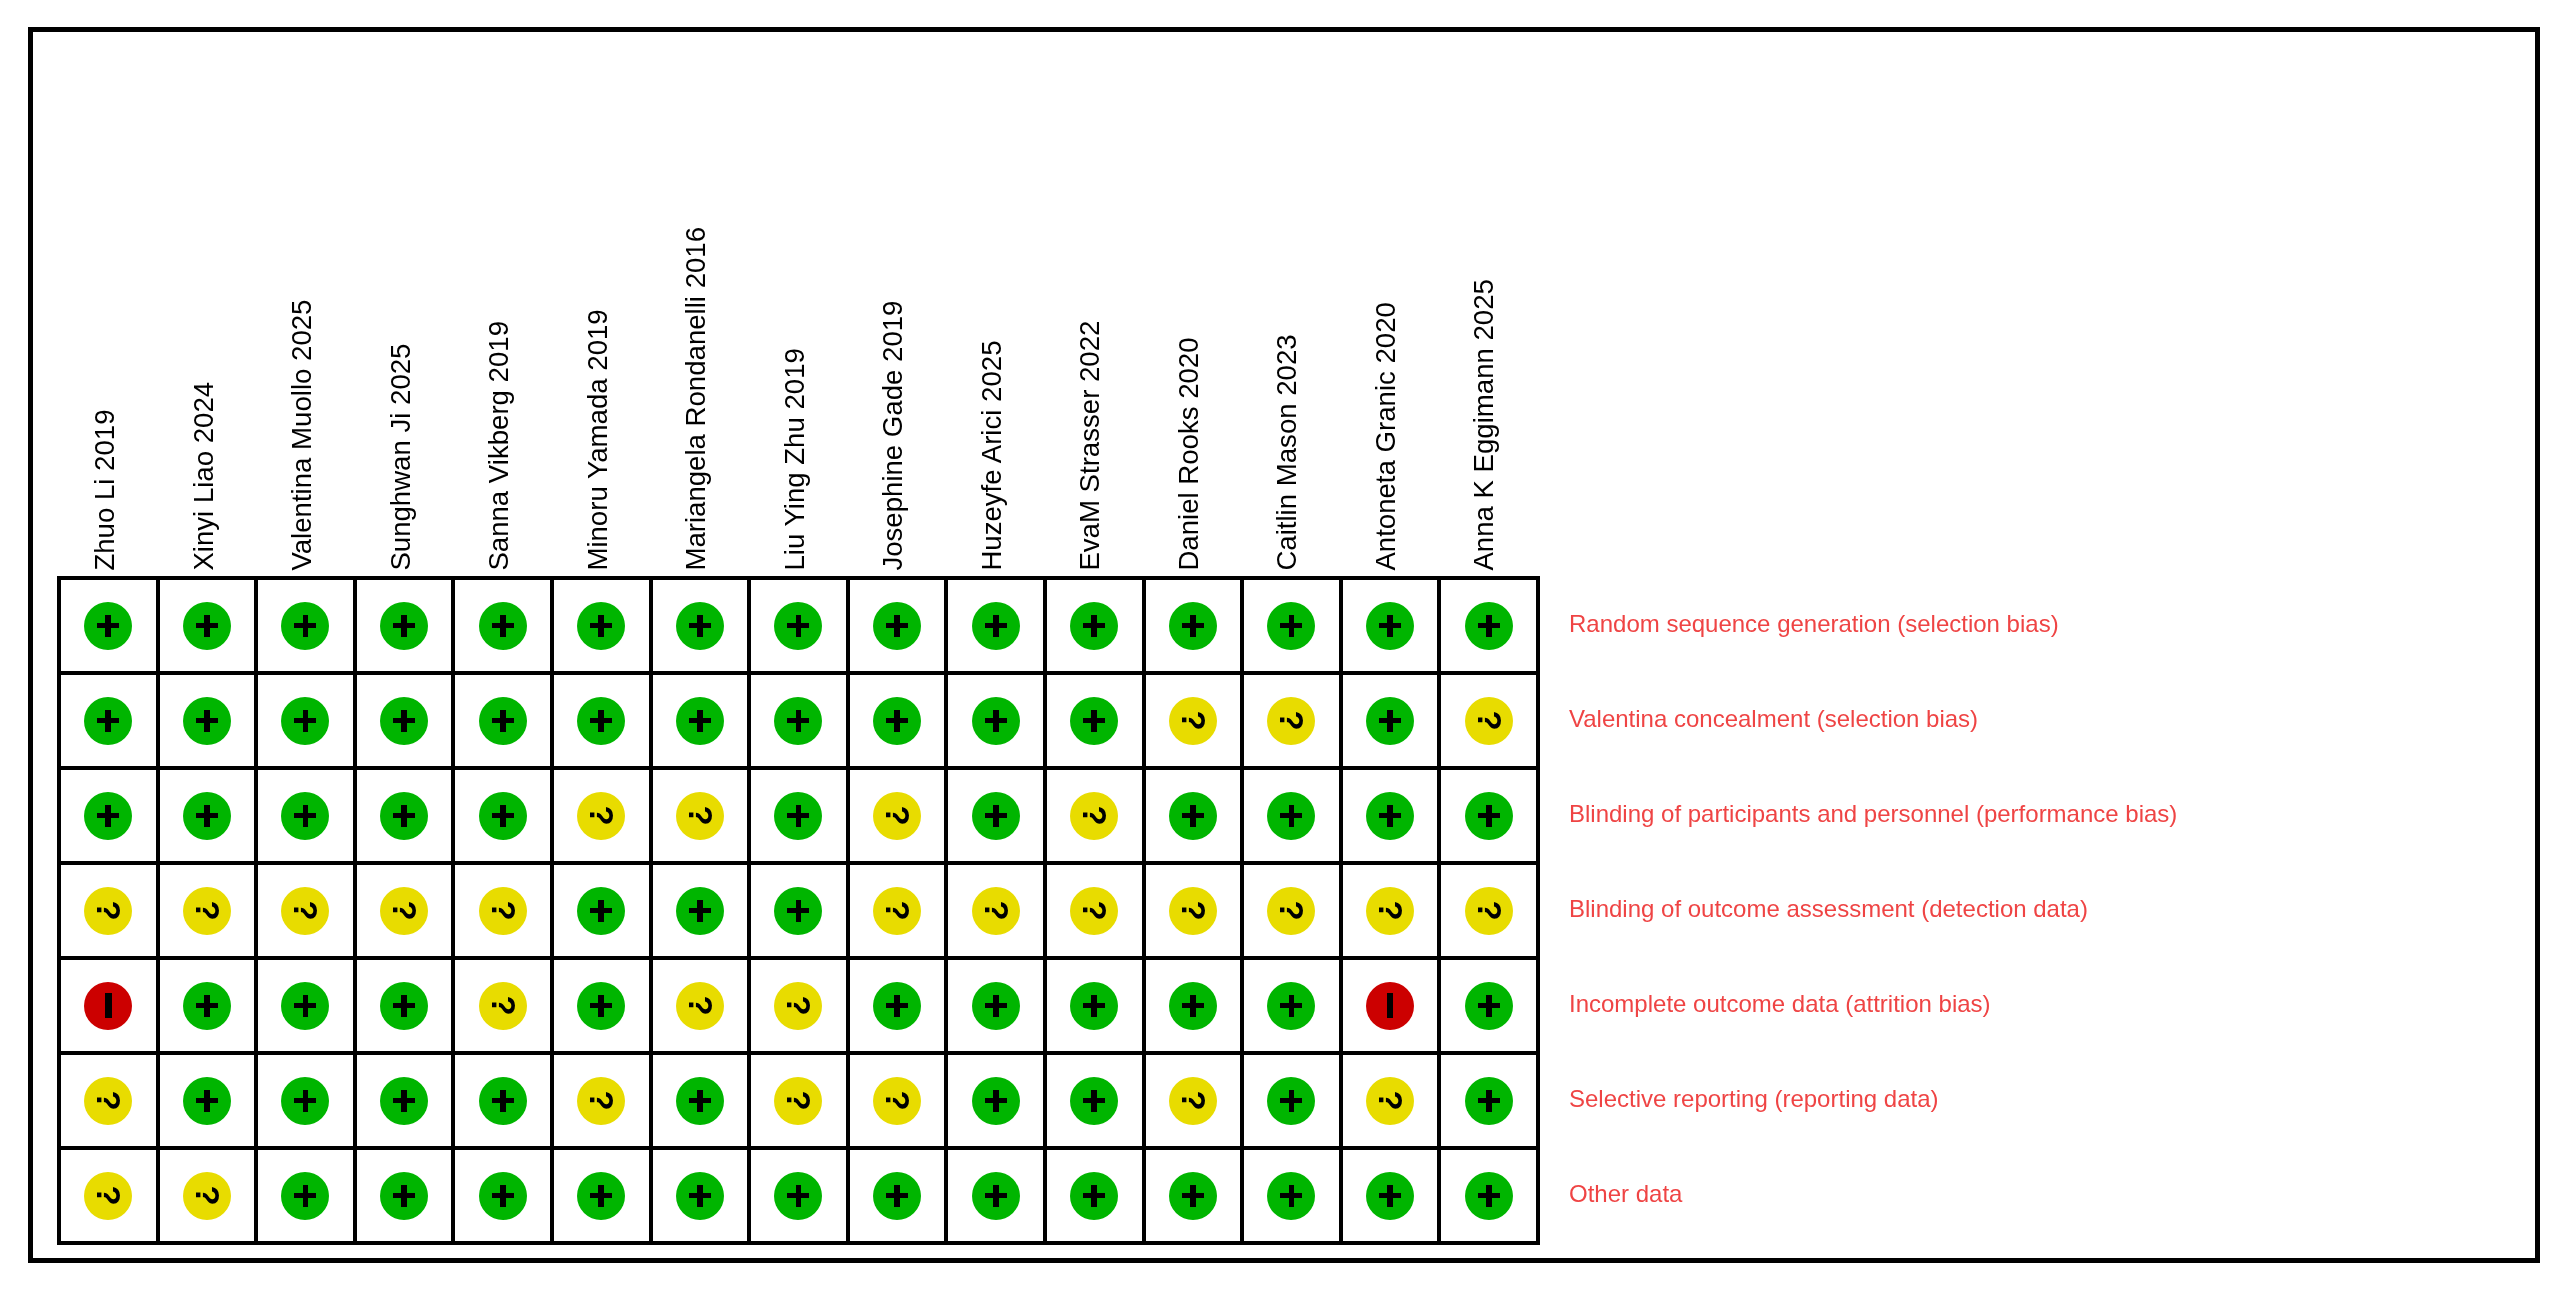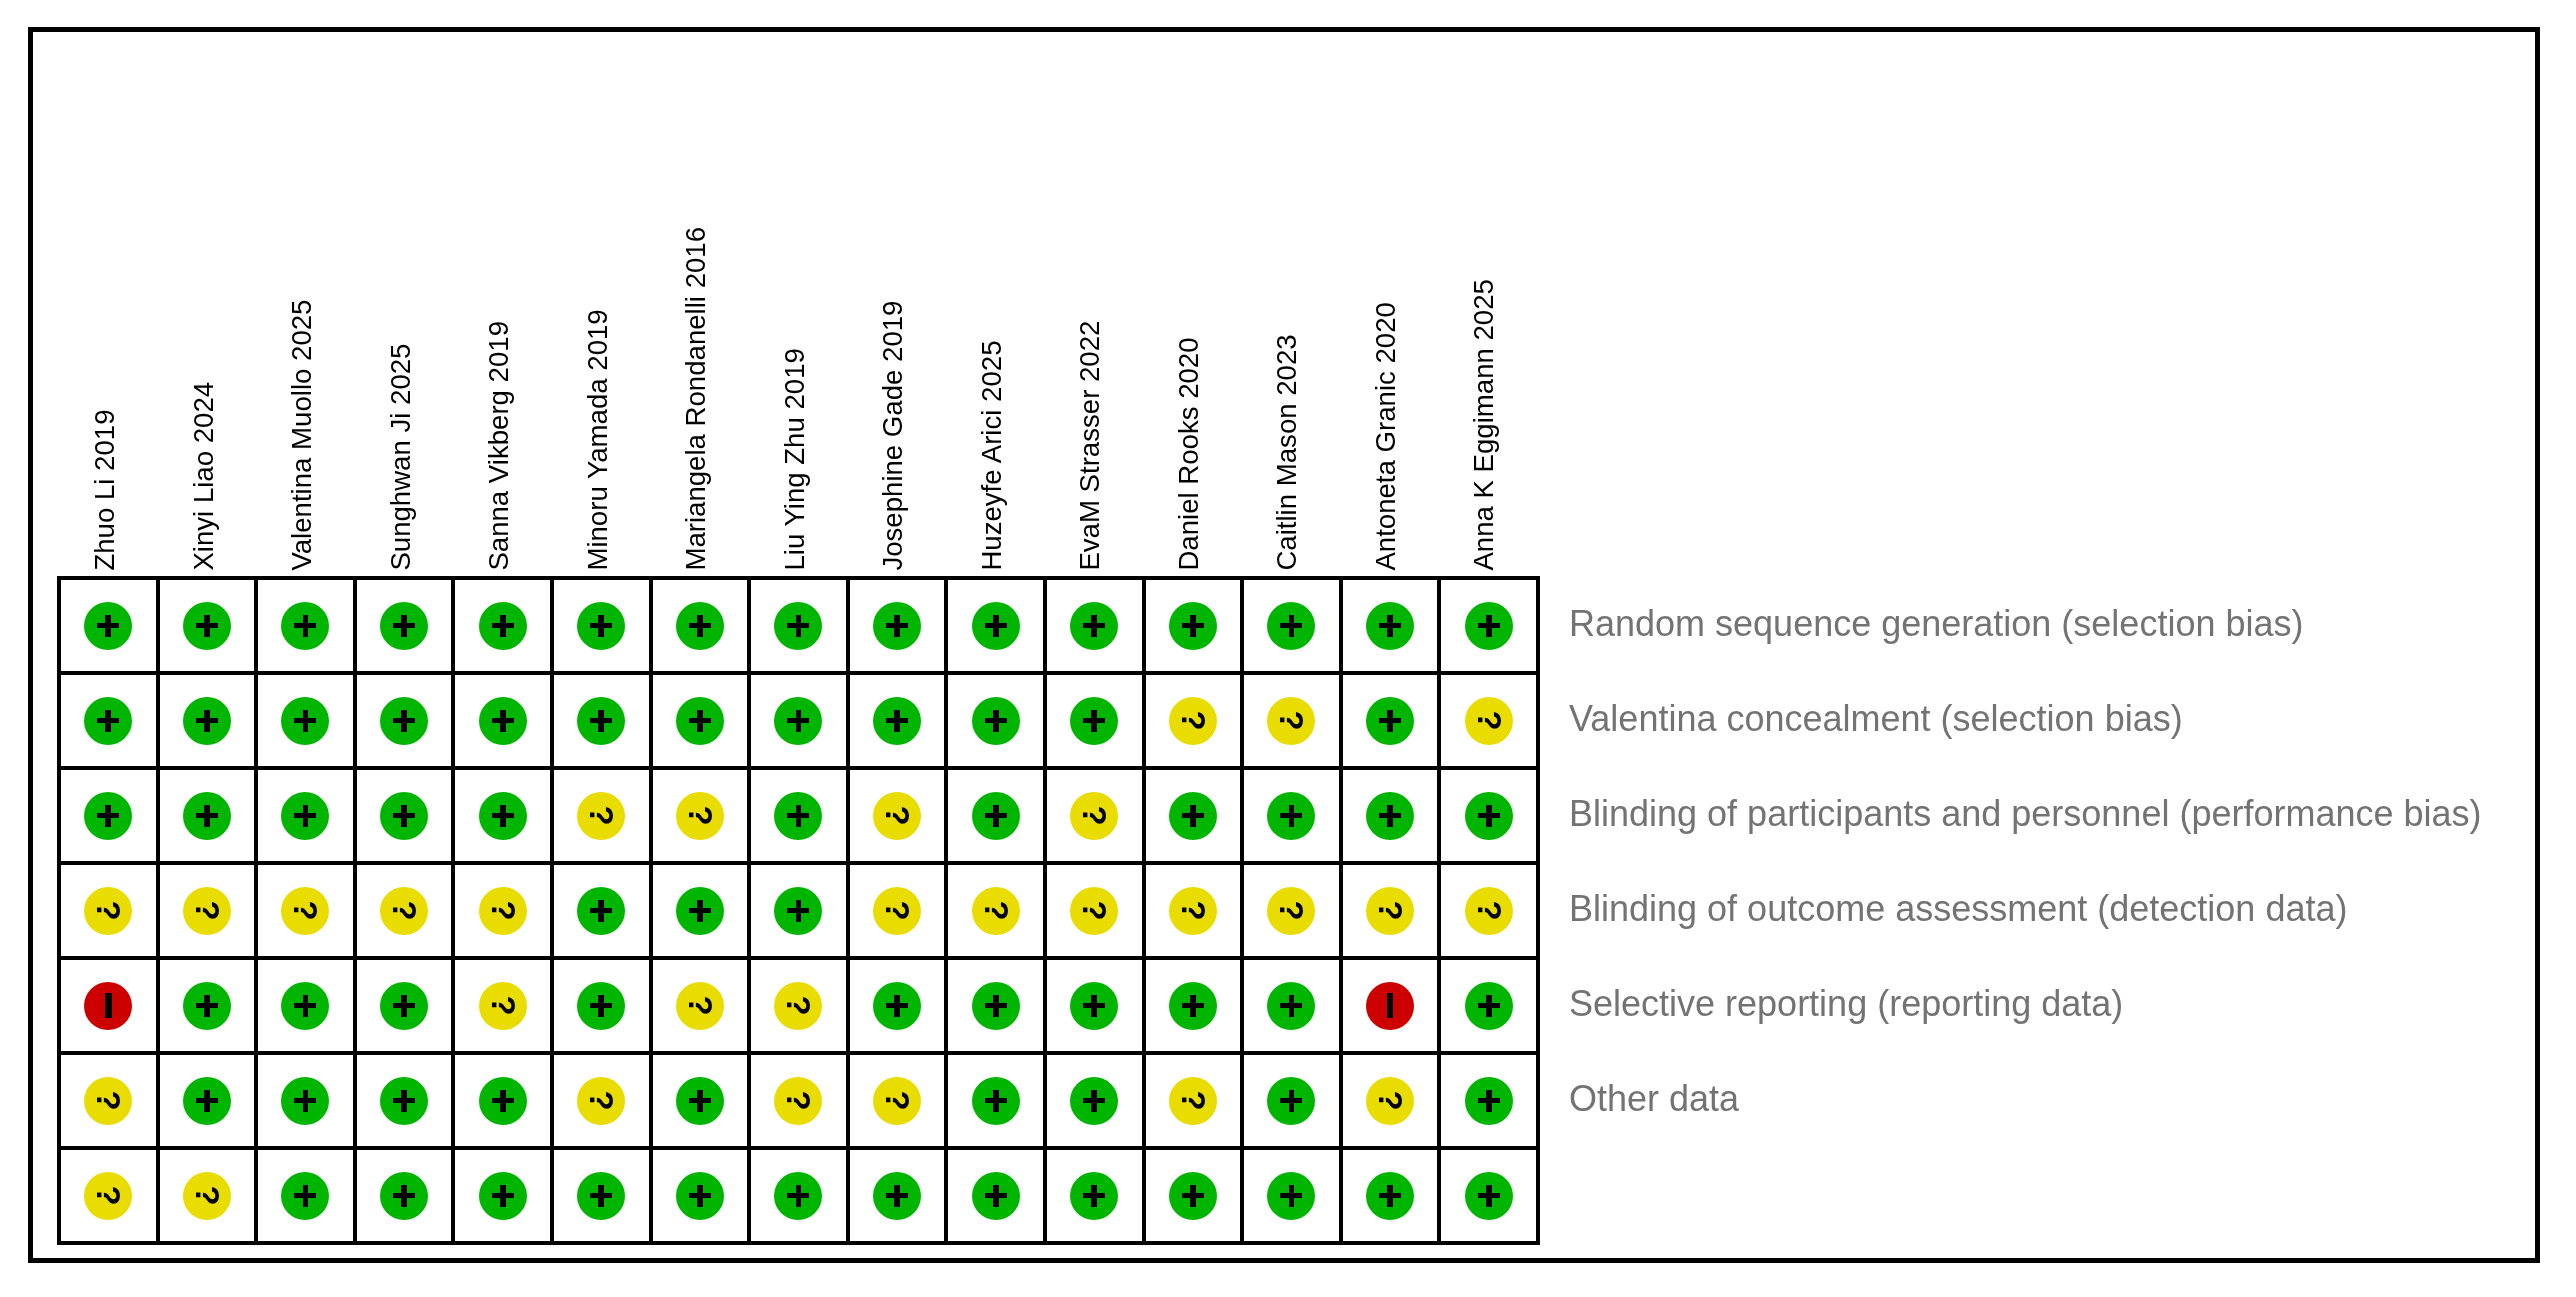--- a/index.html
+++ b/index.html
@@ -141,22 +141,22 @@
   #row-labels {
     position: absolute;
     left: 1569px;
     top: 576px;
     width: 952px;
   }
   .row-label {
     height: 95px;
     display: flex;
     align-items: center;
-    font-size: 36px;
-    color: #737373;
+    font-size: 24px;
+    color: #ef4444;
     white-space: nowrap;
   }
 </style>
 </head>
 <body>
 
 <div id="figure">
   <div id="outer-frame"></div>
 
   <div id="header-row">
@@ -627,17 +627,18 @@
           <div class="judge low" title="Other bias — Anna K Eggimann 2025"></div>
         </div>
       </div>
     </div>
 
   <div id="row-labels">
       <div class="row-label">Random sequence generation (selection bias)</div>
       <div class="row-label">Valentina concealment (selection bias)</div>
       <div class="row-label">Blinding of participants and personnel (performance bias)</div>
       <div class="row-label">Blinding of outcome assessment (detection data)</div>
+      <div class="row-label">Incomplete outcome data (attrition bias)</div>
       <div class="row-label">Selective reporting (reporting data)</div>
       <div class="row-label">Other data</div>
     </div>
 </div>
 
 
 </body></html>

